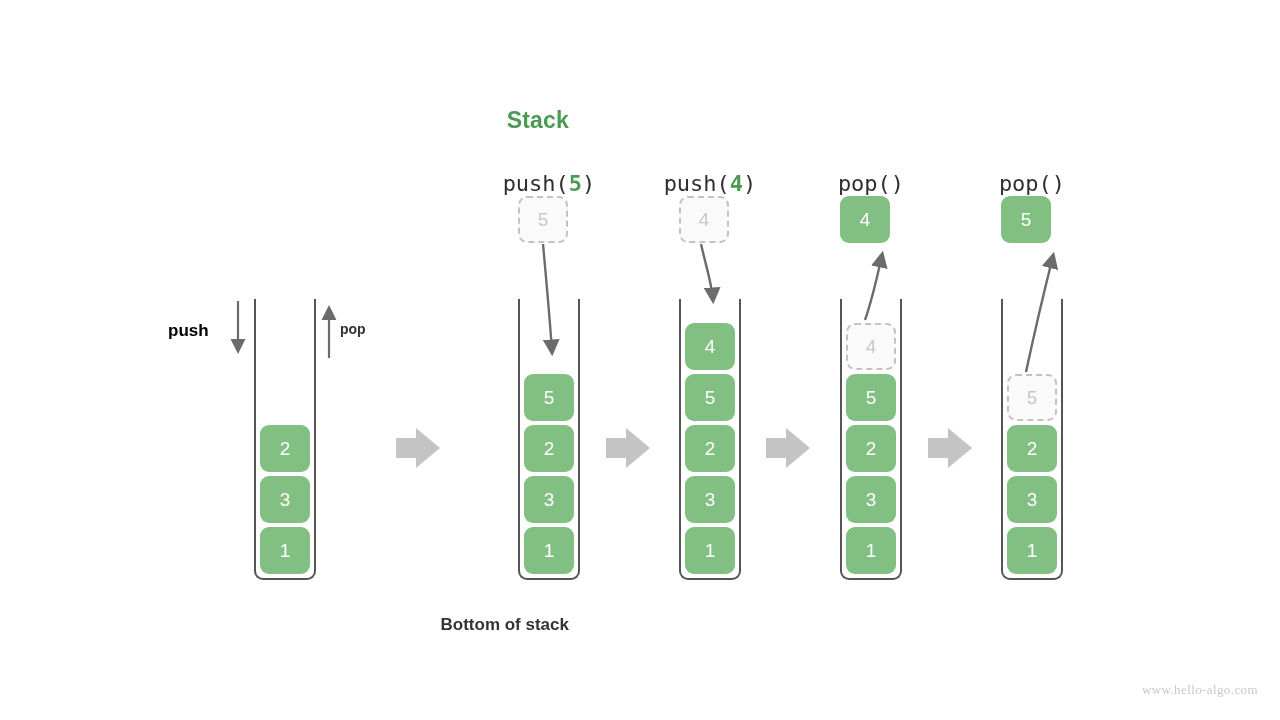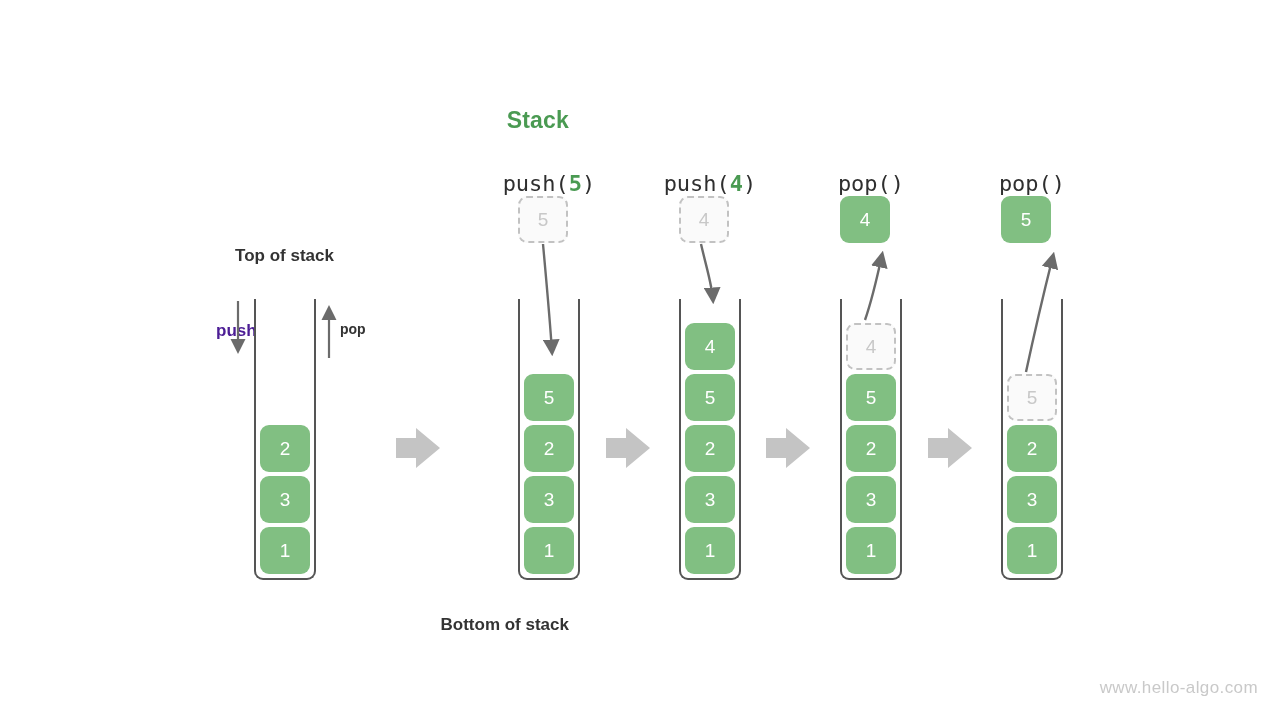--- a/index.html
+++ b/index.html
@@ -48,35 +48,34 @@
     text-align: right;
     font-size: 17px;
     font-weight: bold;
     color: #333333;
   }
   .label-push {
     position: absolute;
     left: 168px; top: 321px;
     font-size: 17px;
     font-weight: bold;
-    color: #4c1d95;
-    margin-left: 48px;
+    color: #000000;
   }
   .label-pop {
     position: absolute;
     left: 340px; top: 321px;
     font-size: 14px;
     font-weight: bold;
     color: #333333;
   }
   .watermark {
     position: absolute;
     right: 22px; bottom: 22px;
-    font-family: Liberation Sans, sans-serif;
-    font-size: 17px;
+    font-family: Liberation Serif, serif;
+    font-size: 13px;
     color: #c9c9c9;
     letter-spacing: .4px;
     text-align: right;
   }
 
   
   .col-head {
     position: absolute;
     top: 139px;
     width: 140px;
@@ -172,21 +171,20 @@
     overflow: visible;
   }
 </style>
 </head>
 <body>
 
 <div class="canvas">
 
   <div class="title-stack">Stack</div>
 
-  <div class="label-top">Top of stack</div>
   <div class="label-bottom">Bottom of stack</div>
   <div class="label-push">push</div>
   <div class="label-pop">pop</div>
 
   <svg class="ov" viewBox="0 0 1280 720">
     <defs>
       <marker id="mk-dark" markerWidth="7" markerHeight="7" refX="5.2" refY="3.5" orient="auto">
         <path d="M0,0 L7,3.5 L0,7 z" fill="#6b6b6b"></path>
       </marker>
       <marker id="mk-dark2" markerWidth="7" markerHeight="7" refX="5.2" refY="3.5" orient="auto">

